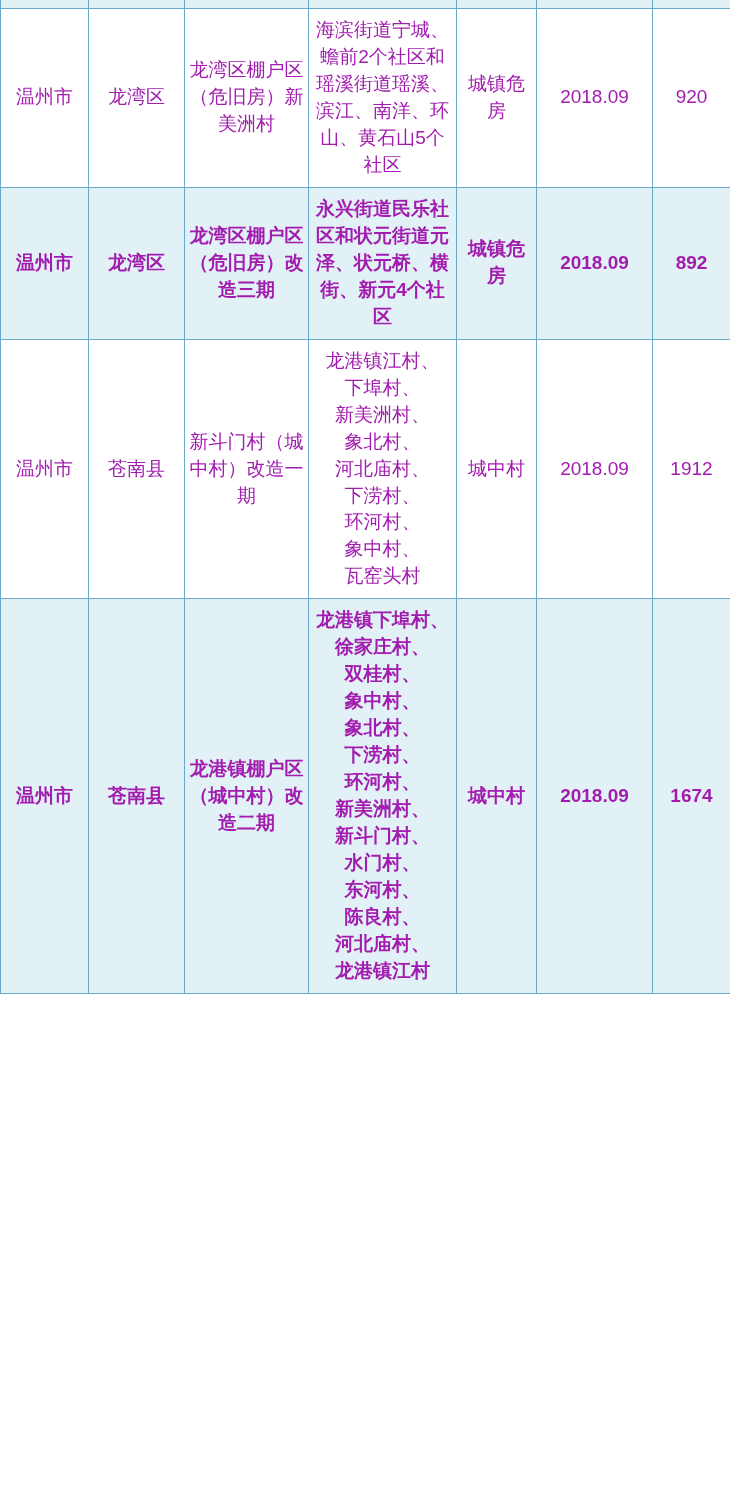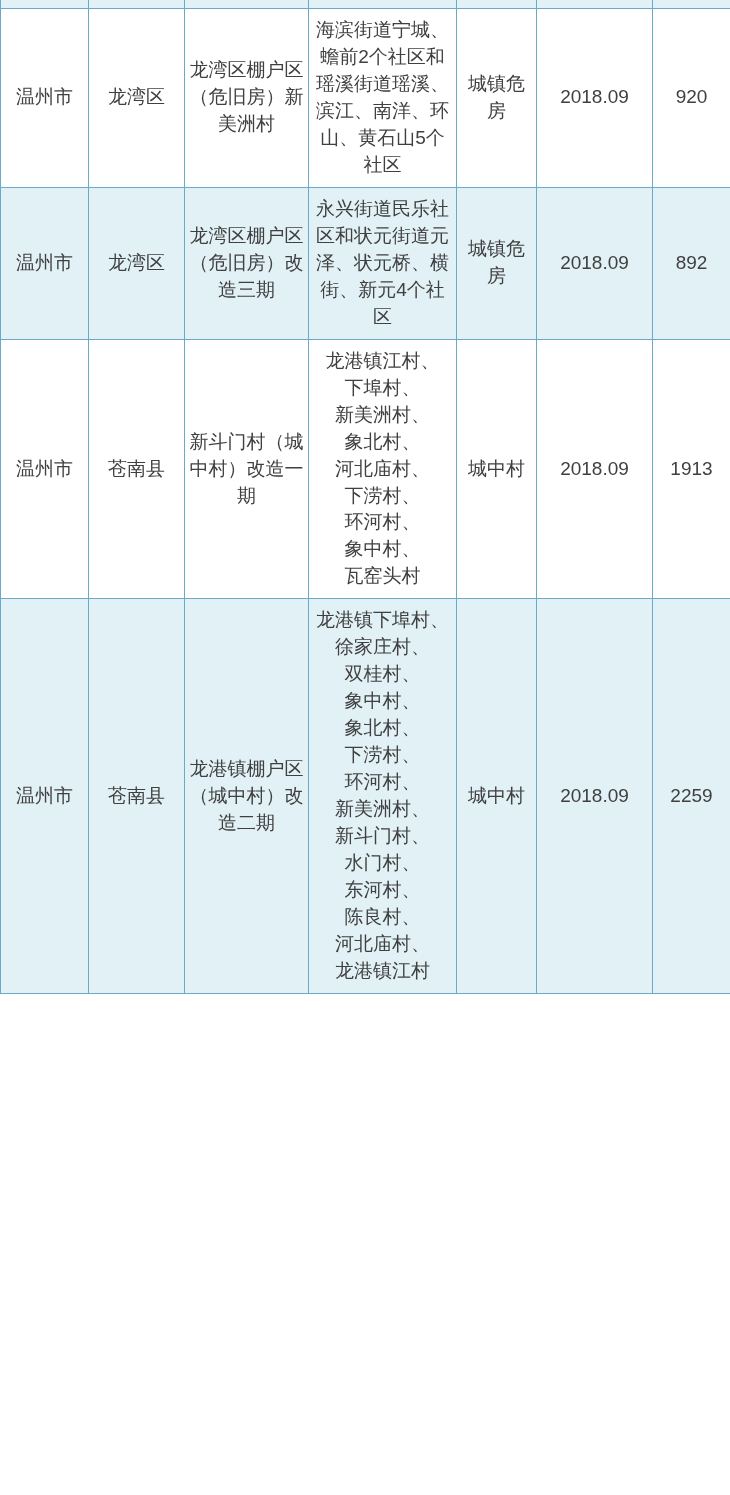--- a/index.html
+++ b/index.html
@@ -19,32 +19,33 @@
   }
   table.data-table {
     width: 730px;
     border-collapse: collapse;
     table-layout: fixed;
   }
   table.data-table td {
     border: 1px solid #6aa9c9;
     text-align: center;
     vertical-align: middle;
-    color: #404040;
+    color: #a21caf;
     font-size: 19px;
     line-height: 1.42;
     padding: 8px 4px;
     word-break: break-all;
     font-family: "Liberation Sans", "DejaVu Sans", sans-serif;
   }
   tr.row-white td {
     background: #ffffff;
   }
   tr.row-tint td {
     background: #e1f1f6;
+    font-weight: bold;
   }
   
   tr.sliver td {
     height: 8px;
     padding: 0;
     border-top: none;
   }
   .c-city   { width: 88px; }
   .c-dist   { width: 96px; }
   .c-proj   { width: 124px; }
@@ -155,21 +156,21 @@
 象中村、
 瓦窑头村</span>
           </td>
         <td>
             <span class="cell-text">城中村</span>
           </td>
         <td class="date">
             <span class="cell-text">2018.09</span>
           </td>
         <td class="num">
-            <span class="cell-text">1913</span>
+            <span class="cell-text">1912</span>
           </td>
       </tr>
 
       <tr class="row-tint">
         <td>
             <span class="cell-text">温州市</span>
           </td>
         <td>
             <span class="cell-text">苍南县</span>
           </td>
@@ -192,18 +193,18 @@
 河北庙村、
 龙港镇江村</span>
           </td>
         <td>
             <span class="cell-text">城中村</span>
           </td>
         <td class="date">
             <span class="cell-text">2018.09</span>
           </td>
         <td class="num">
-            <span class="cell-text">2259</span>
+            <span class="cell-text">1674</span>
           </td>
       </tr>
     </tbody>
   </table>
 </div>
 
 </body></html>

